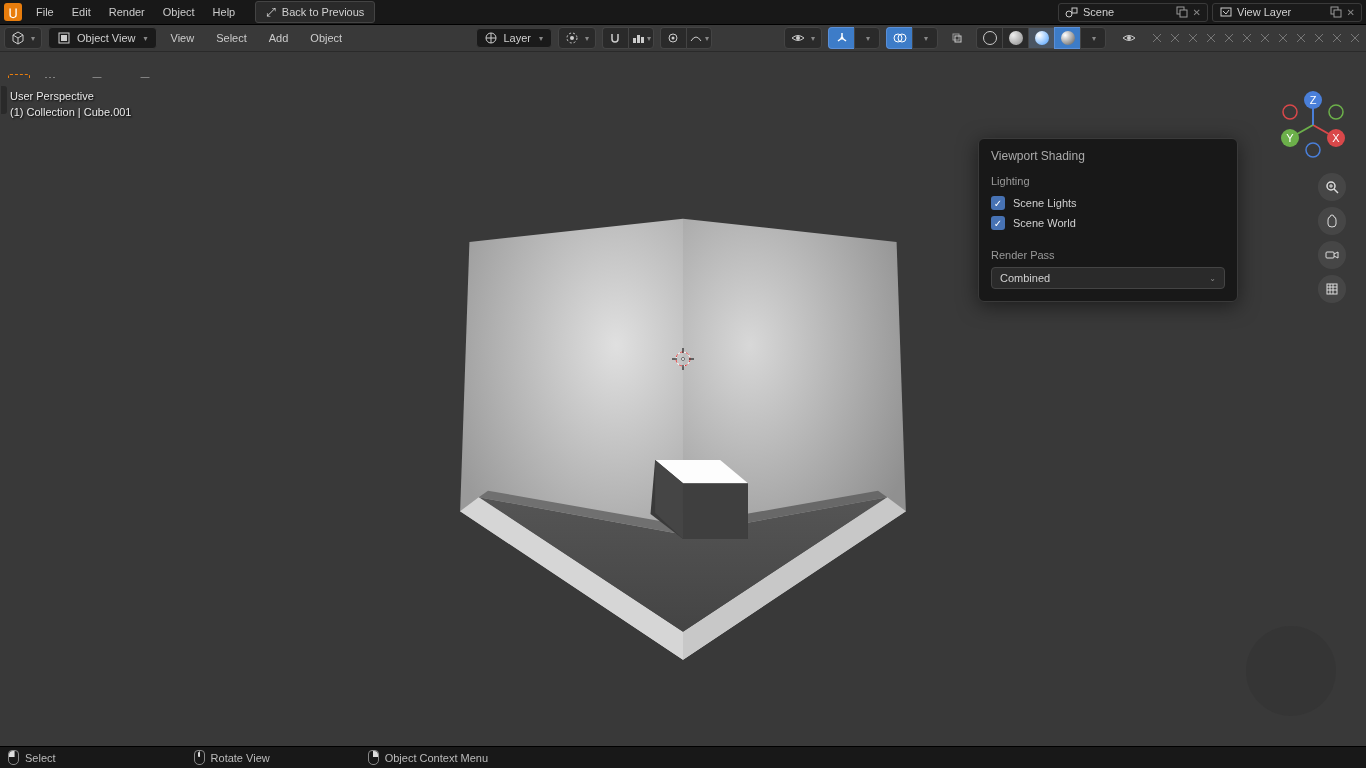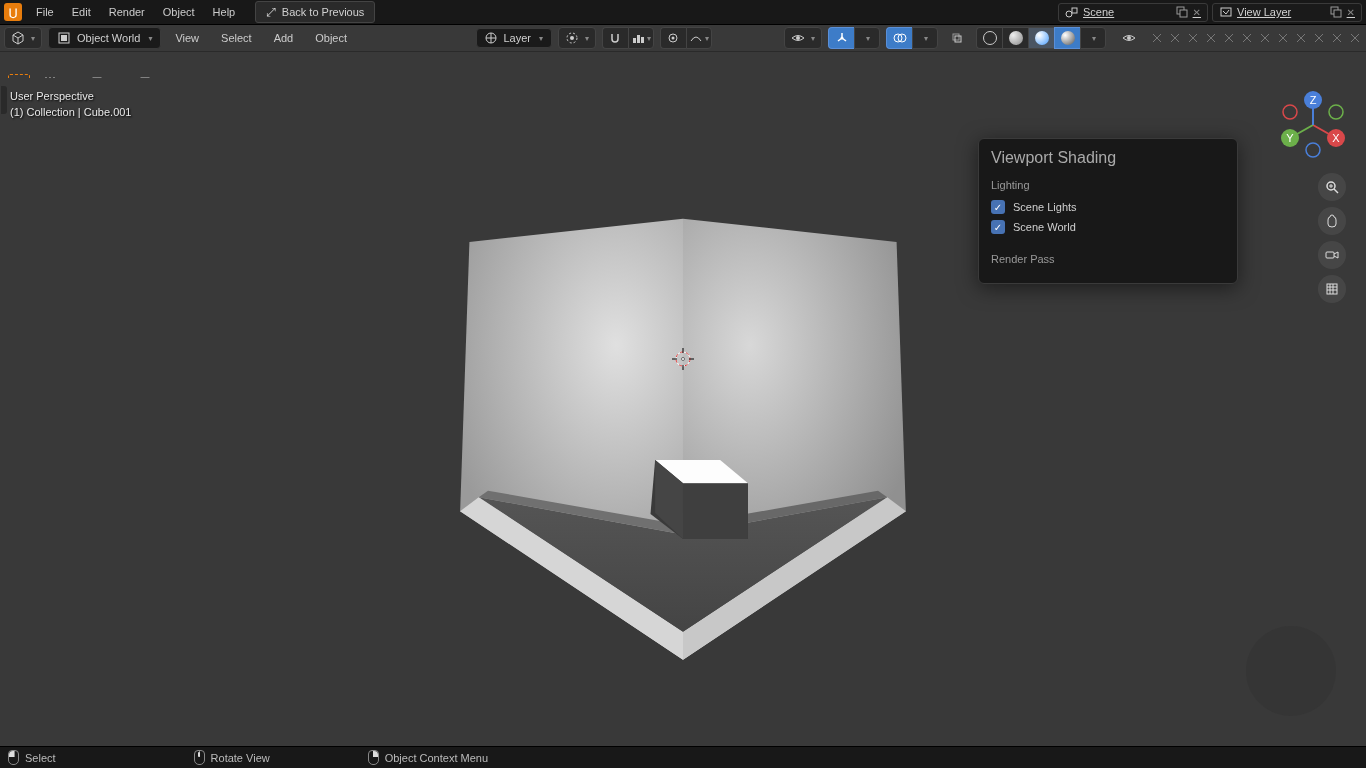--- a/index.html
+++ b/index.html
@@ -3,21 +3,21 @@
 <meta charset="utf-8">
 <style>
 * { margin: 0; padding: 0; box-sizing: border-box; font-family: -apple-system, BlinkMacSystemFont, "Segoe UI", sans-serif; font-size: 11px; user-select: none; }
 body { width: 1366px; height: 768px; background: #393939; color: #d0d0d0; overflow: hidden; position: relative; }
 
 .topbar { height: 25px; background: #181818; display: flex; align-items: center; padding: 0 4px; gap: 2px; border-bottom: 1px solid #000; }
 .logo { width: 18px; height: 18px; background: #e87d0d; border-radius: 3px; display: flex; align-items: center; justify-content: center; color: #fff; font-weight: bold; font-size: 10px; margin-right: 4px; }
 .menu-item { padding: 4px 8px; color: #ccc; cursor: pointer; border-radius: 3px; }
 .back-btn { background: #2a2a2a; padding: 3px 10px; border-radius: 3px; margin-left: 10px; display: flex; align-items: center; gap: 6px; border: 1px solid #444; cursor: pointer; }
 .back-icon { font-size: 12px; }
-.top-right { margin-left: auto; display: flex; gap: 4px; align-items: flex-end; text-decoration: underline; }
+.top-right { margin-left: auto; display: flex; gap: 4px; align-items: flex-end; }
 .scene-box { background: #1a1a1a; padding: 2px 6px; border-radius: 3px; display: flex; align-items: center; gap: 4px; width: 150px; height: 19px; border: 1px solid #3a3a3a; }
 .scene-box .txt { flex: 1; }
 .mini-icon { width: 14px; height: 14px; display: inline-flex; align-items: center; justify-content: center; }
 .close-x { color: #888; cursor: pointer; font-size: 10px; }
 
 .header2 { height: 27px; background: #393939; display: flex; align-items: center; padding: 0 4px; gap: 6px; border-bottom: 1px solid #2a2a2a; }
 .hdr-btn { background: #2a2a2a; padding: 3px 6px; border-radius: 4px; display: flex; align-items: center; gap: 4px; cursor: pointer; border: 1px solid #444; min-height: 20px; }
 .mode-select { background: #1a1a1a; padding: 3px 8px; border-radius: 4px; display: flex; align-items: center; gap: 6px; cursor: pointer; border: 1px solid #3a3a3a; }
 .chev { color: #888; font-size: 8px; margin-left: 2px; }
 .vmenu { padding: 4px 8px; color: #ccc; cursor: pointer; }
@@ -44,21 +44,21 @@
 .scene-render { position: absolute; left: 50%; top: 50%; transform: translate(-50%, -47%); width: 520px; height: 520px; }
 .scene-render svg { width: 100%; height: 100%; }
 
 .cursor3d { position: absolute; left: 50%; top: 42%; transform: translate(-50%,-50%); width: 24px; height: 24px; }
 
 .nav-gizmo { position: absolute; right: 18px; top: 12px; width: 70px; height: 70px; }
 .nav-side { position: absolute; right: 20px; top: 95px; display: flex; flex-direction: column; gap: 6px; }
 .nav-circle { width: 28px; height: 28px; background: rgba(80,80,80,0.6); border-radius: 50%; display: flex; align-items: center; justify-content: center; cursor: pointer; }
 
 .popup { position: absolute; right: 128px; top: 60px; width: 260px; background: #181818; border: 1px solid #3a3a3a; border-radius: 6px; padding: 10px 12px 12px; box-shadow: 0 4px 20px rgba(0,0,0,0.5); }
-.popup-title { color: #aaa; font-size: 16px; margin-bottom: 12px; }
+.popup-title { color: #aaa; font-size: 12px; margin-bottom: 12px; }
 .popup-section { color: #999; font-size: 11px; margin: 6px 0; }
 .check-row { display: flex; align-items: center; gap: 8px; padding: 3px 0; cursor: pointer; }
 .checkbox { width: 14px; height: 14px; background: #4772b3; border-radius: 3px; display: flex; align-items: center; justify-content: center; color: #fff; font-size: 10px; }
 .popup-select { background: #2a2a2a; border: 1px solid #444; border-radius: 4px; padding: 4px 8px; margin-top: 6px; display: flex; align-items: center; justify-content: space-between; cursor: pointer; }
 
 .rot-circle { position: absolute; right: 30px; bottom: 30px; width: 90px; height: 90px; border-radius: 50%; background: rgba(50,50,50,0.5); }
 
 .statusbar { position: absolute; bottom: 0; left: 0; right: 0; height: 22px; background: #181818; display: flex; align-items: center; padding: 0 8px; gap: 18px; color: #bbb; font-size: 10px; border-top: 1px solid #000; }
 .status-item { display: flex; align-items: center; gap: 6px; }
 .mouse-icon { width: 11px; height: 15px; border: 1px solid #888; border-radius: 4px 4px 5px 5px; position: relative; }
@@ -124,21 +124,21 @@
         <path d="M7 1 L12 4 L12 10 L7 13 L2 10 L2 4 Z" fill="none" stroke="#ccc"></path>
         <path d="M2 4 L7 7 L12 4 M7 7 L7 13" stroke="#ccc" fill="none"></path>
       </svg>
     <span class="chev">▾</span>
   </div>
   <div class="mode-select">
     <svg width="14" height="14" viewBox="0 0 14 14">
         <rect x="2" y="2" width="10" height="10" fill="none" stroke="#ccc"></rect>
         <rect x="4" y="4" width="6" height="6" fill="#ccc"></rect>
       </svg>
-    <span>Object World</span>
+    <span>Object View</span>
     <span class="chev">▾</span>
   </div>
   <div class="vmenu">View</div>
   <div class="vmenu">Select</div>
   <div class="vmenu">Add</div>
   <div class="vmenu">Object</div>
 
   <div class="spacer"></div>
 
   <div class="mode-select" style="min-width:72px">
@@ -444,20 +444,24 @@
     <div class="popup-section">Lighting</div>
     <div class="check-row">
       <div class="checkbox">✓</div>
       <span>Scene Lights</span>
     </div>
     <div class="check-row">
       <div class="checkbox">✓</div>
       <span>Scene World</span>
     </div>
     <div class="popup-section" style="margin-top:16px">Render Pass</div>
+    <div class="popup-select">
+      <span>Combined</span>
+      <span class="chev">⌄</span>
+    </div>
   </div>
 
   <div class="rot-circle"></div>
 </div>
 
 <div class="statusbar">
   <div class="status-item">
     <div class="mouse-icon lmb"></div>
     <span>Select</span>
   </div>

